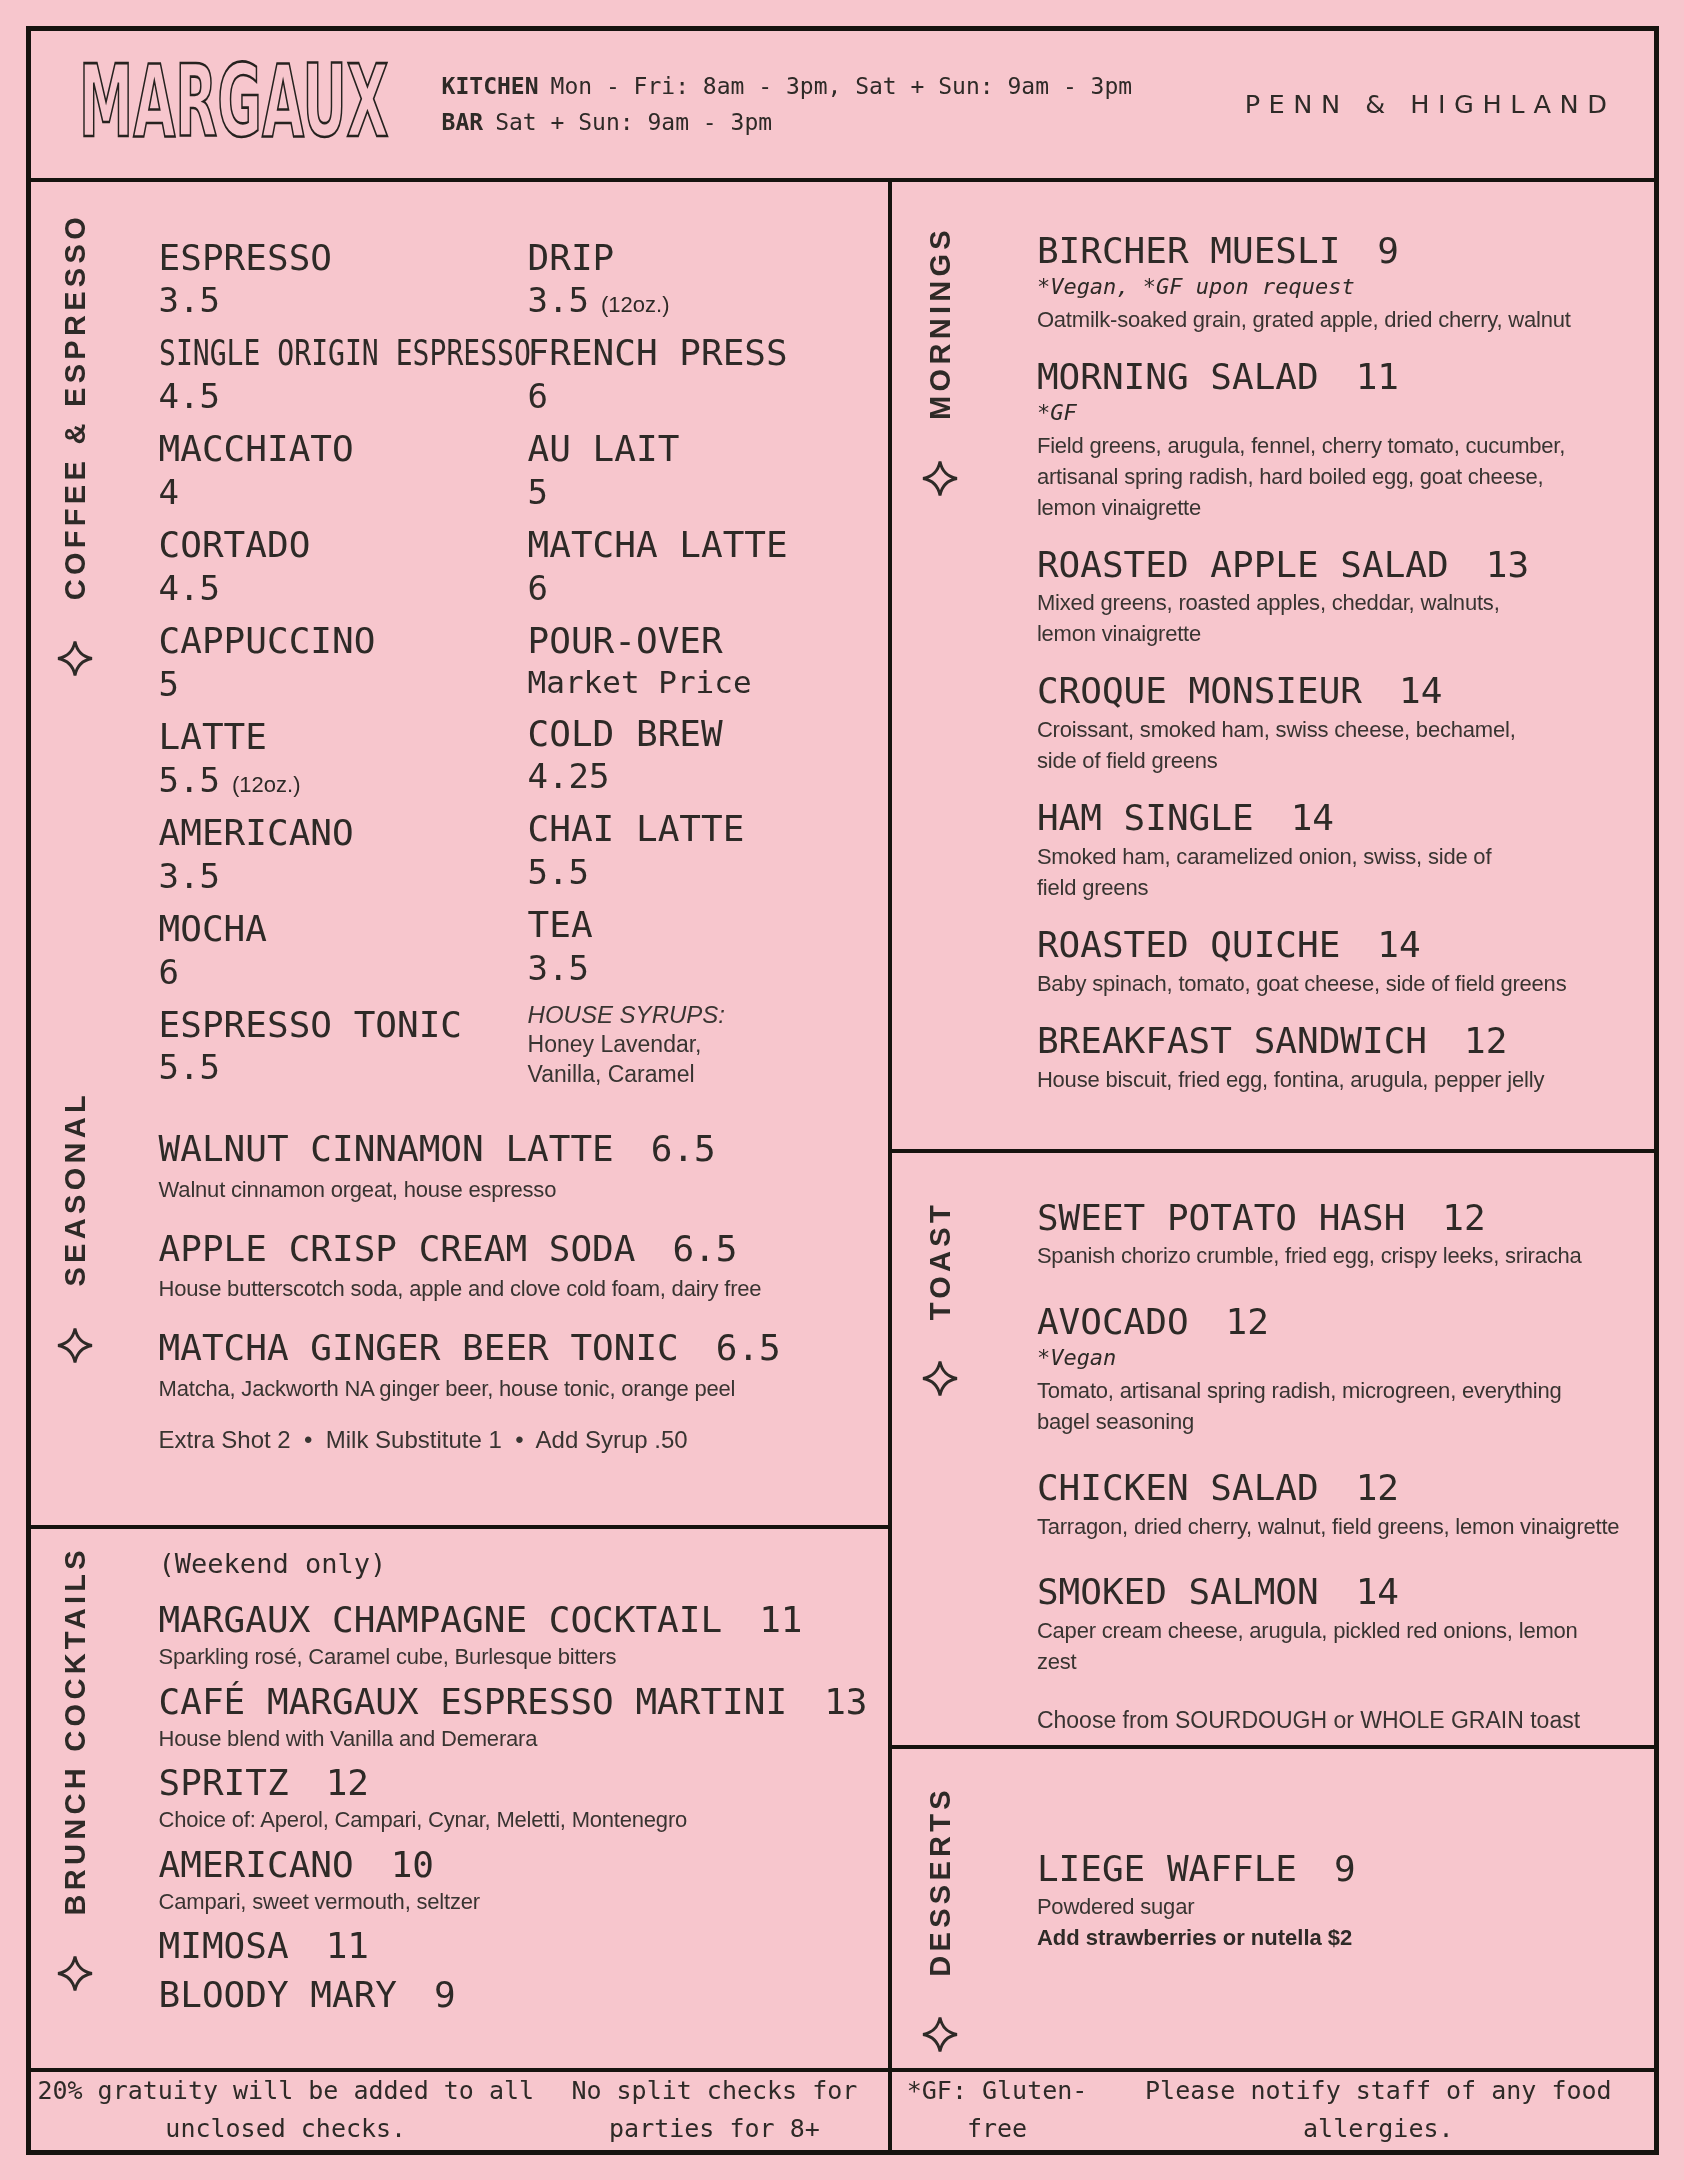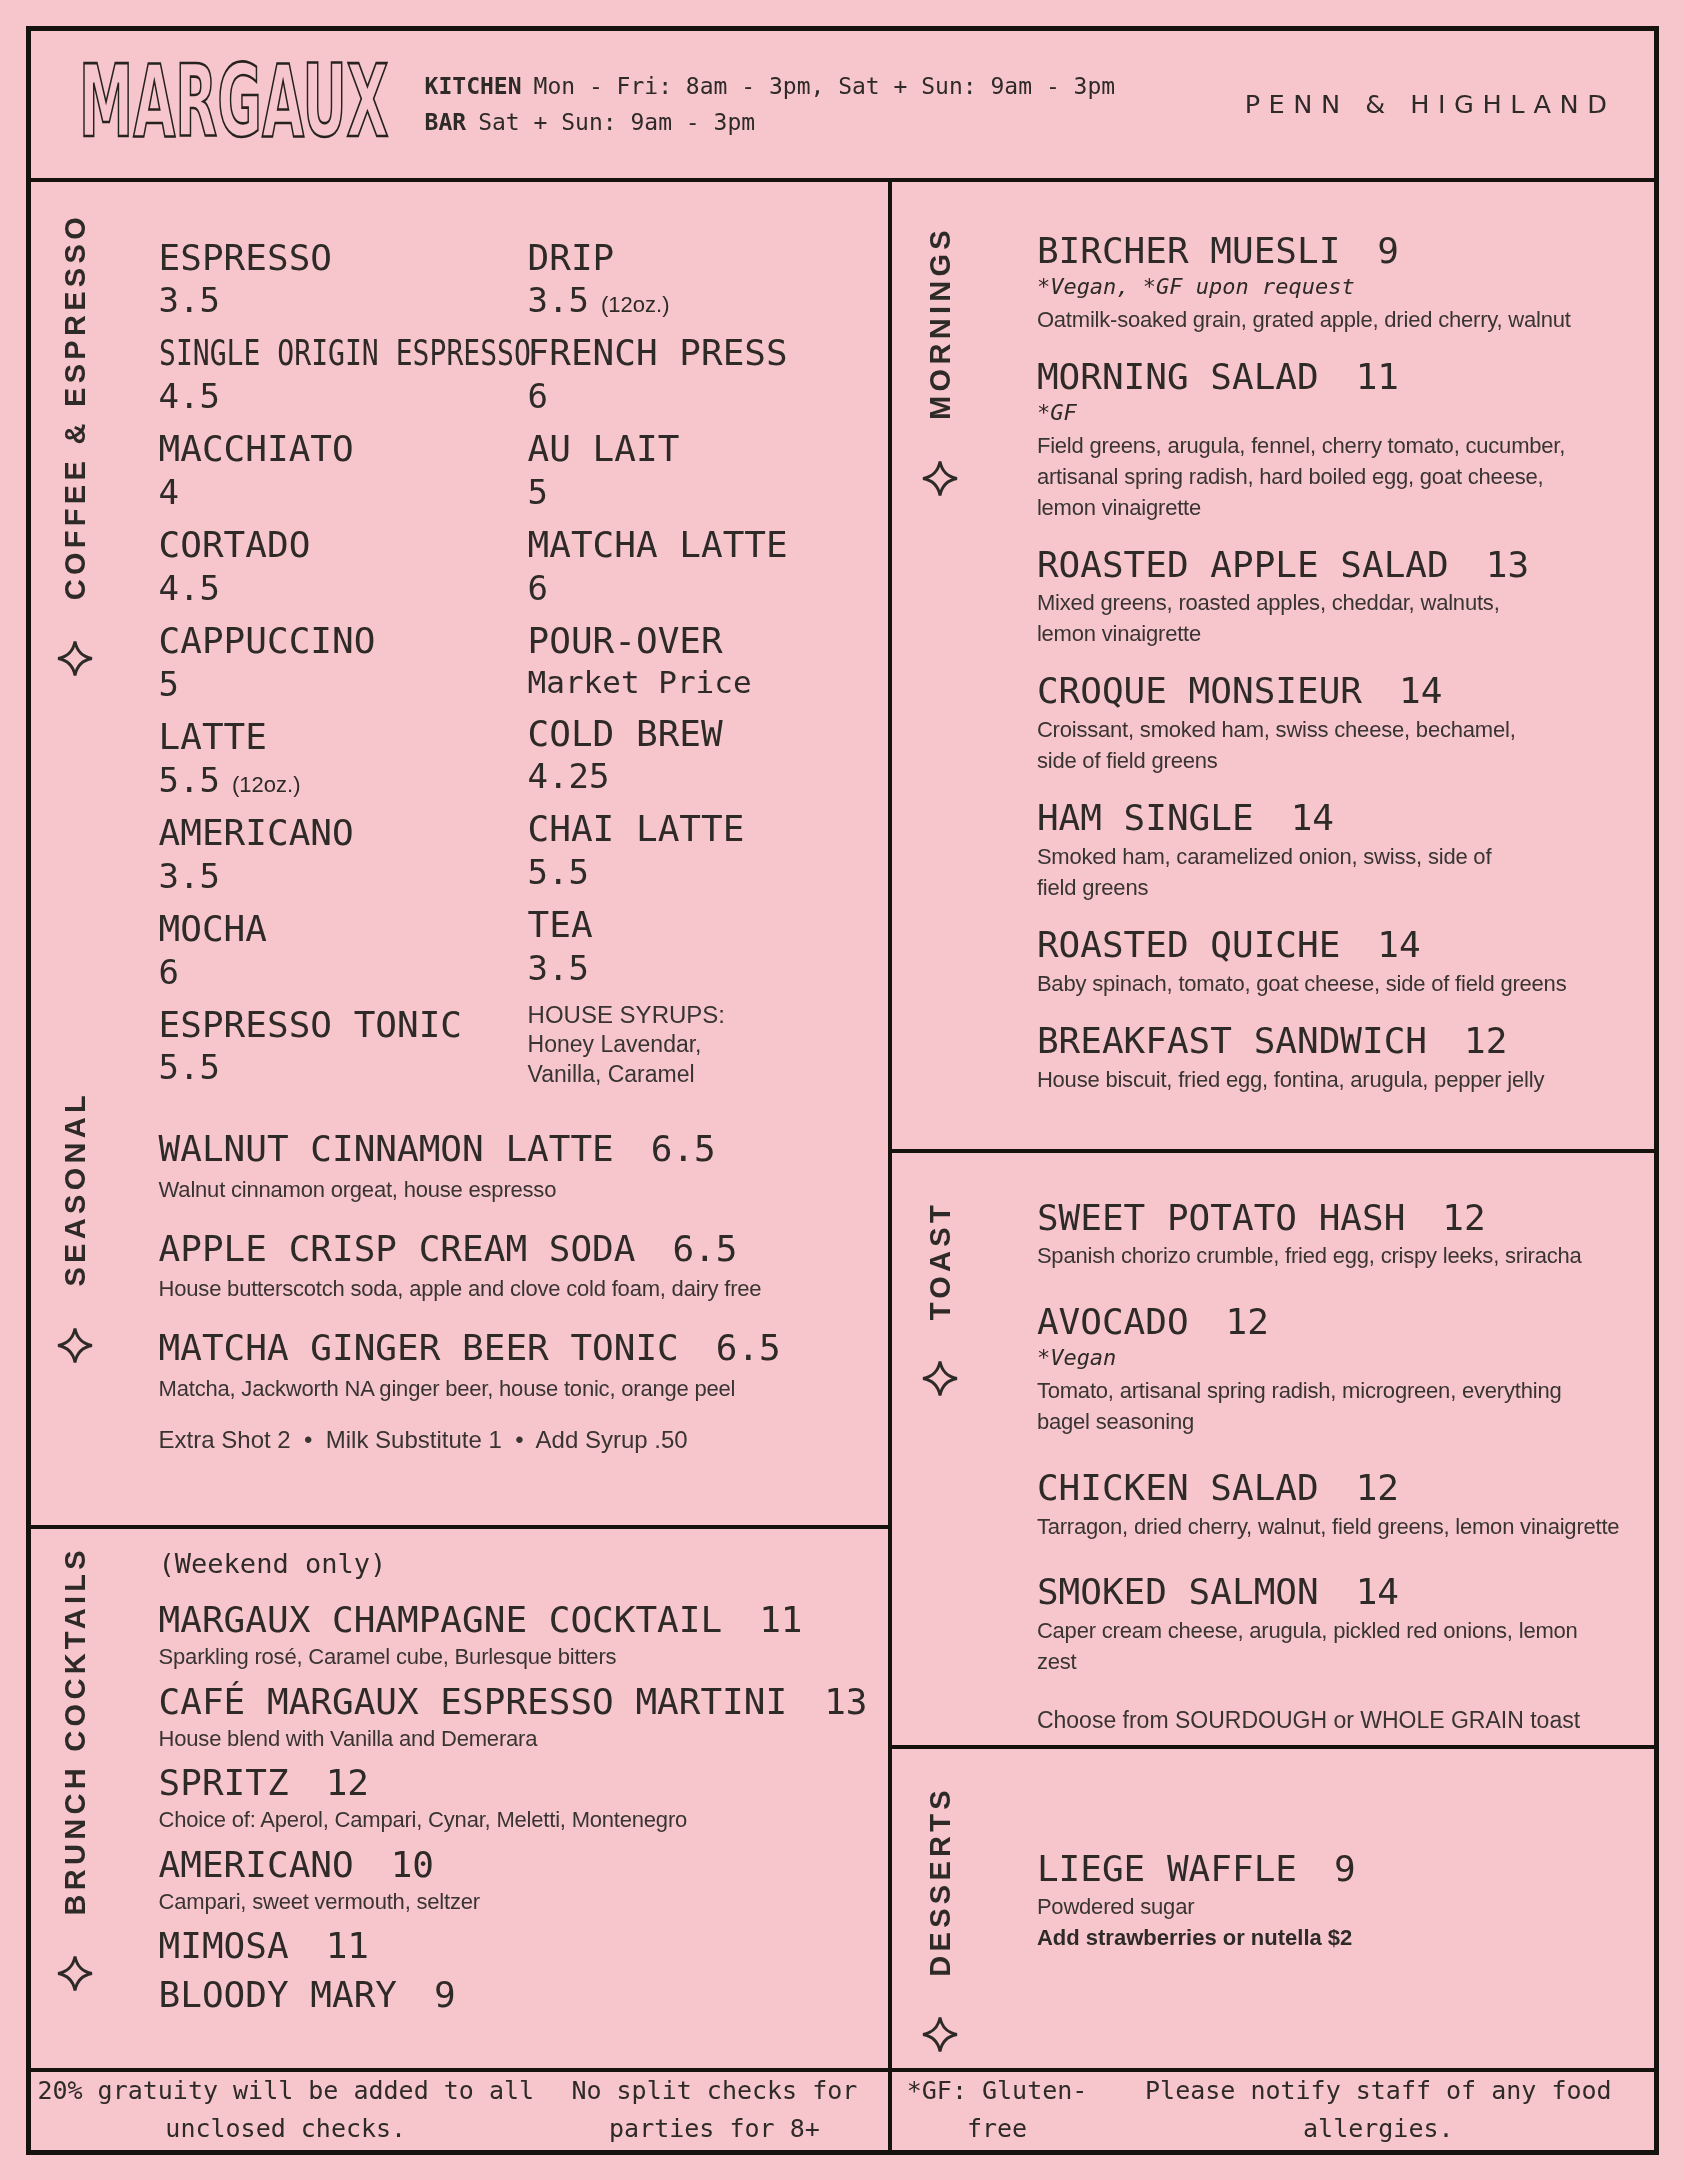--- a/index.html
+++ b/index.html
@@ -34,21 +34,21 @@
     position:absolute; left:0; top:-1.7px;
     font-family:"DejaVu Sans", sans-serif;
     font-weight:bold;
     font-size:99px; line-height:102px;
     white-space:nowrap;
     color:transparent;
     -webkit-text-stroke:2.6px #26221f;
     transform:scaleX(0.55);
     transform-origin:left center;
   }
-  .hours { margin-left:52px; font-size:23px; line-height:36px; }
+  .hours { margin-left:69px; font-size:23px; line-height:36px; }
   .hours .hl { font-weight:bold; margin-right:12px; }
   .location {
     margin-left:auto; padding-right:39px;
     font-family:"DejaVu Sans", sans-serif;
     font-size:25.6px; letter-spacing:8.5px; white-space:nowrap;
   }
 
   
   .body { flex:1; display:flex; min-height:0; }
   .col-left  { flex:0 0 816px; border-right:4.3px solid #16130f; display:flex; flex-direction:column; }
@@ -121,21 +121,21 @@
     font-family:"Liberation Sans", sans-serif;
     font-size:22px; line-height:1.4; margin-top:3.4px;
     letter-spacing:-0.2px;
     color:#383431;
     white-space:pre-line;
   }
   .sec-seasonal .desc, .sec-brunch .desc { white-space:nowrap; margin-top:5.1px; }
   .sec-brunch .desc { margin-top:1.7px; }
 
   .syrups { margin-top:1.7px; font-family:"Liberation Sans", sans-serif; color:#383431; }
-  .syrups-title { font-size:24px; line-height:1.25; }
+  .syrups-title { font-size:24px; line-height:1.25;font-style:italic; }
   .syrups-lines { font-size:23px; line-height:1.28; white-space:pre-line; }
 
   .addons {
     font-family:"Liberation Sans", sans-serif;
     font-size:24px; color:#383431; margin-top:12px;
     white-space:pre-wrap;
   }
   .weekend { font-size:27px; margin-bottom:20.4px; }
   .footnote {
     font-family:"Liberation Sans", sans-serif;

